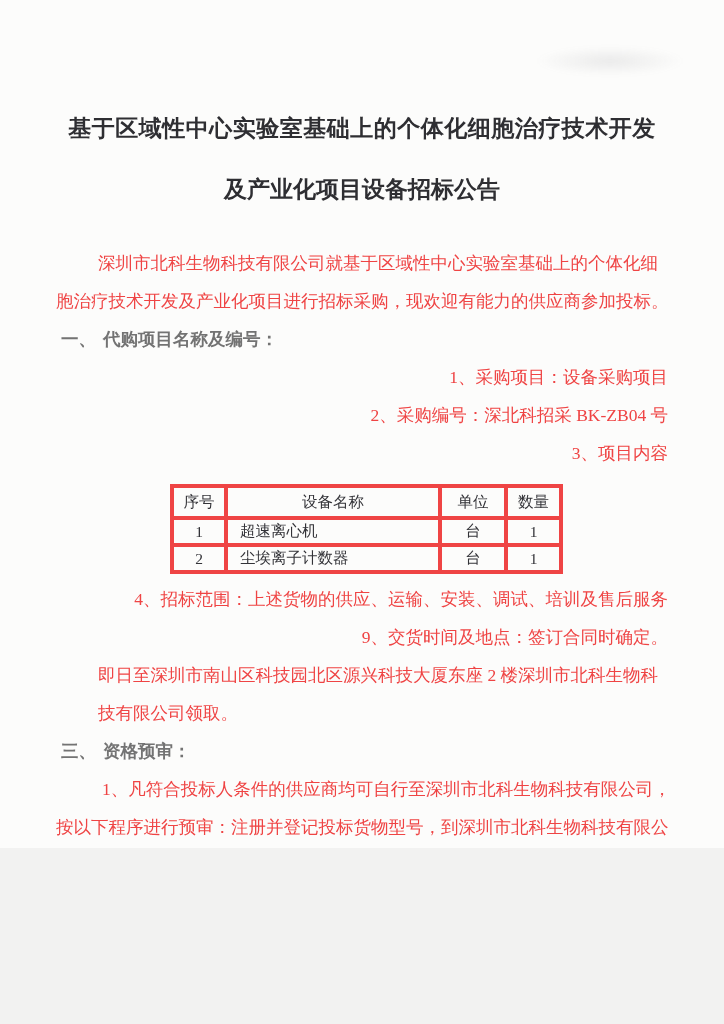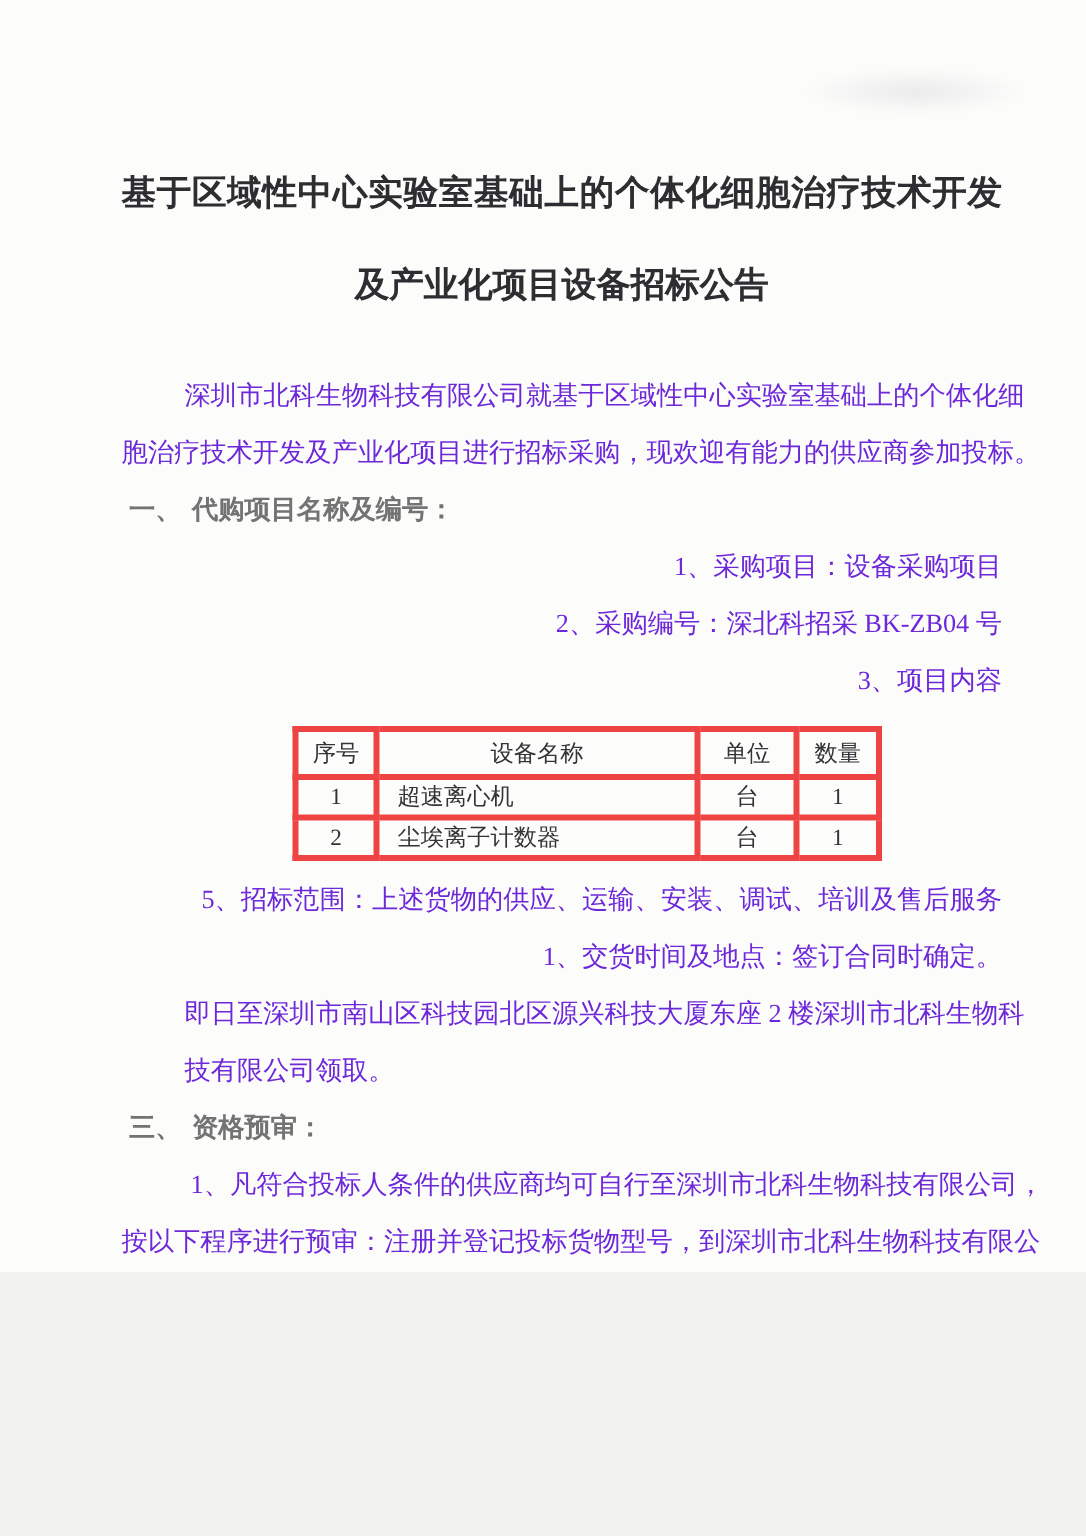--- a/index.html
+++ b/index.html
@@ -7,21 +7,21 @@
     padding: 0;
     background: #f2f2f1;
   }
   .page {
     position: relative;
     width: 724px;
     height: 848px;
     margin: 0 auto;
     background: #fcfcfb;
     box-sizing: border-box;
-    padding: 0 56px 0 81px;
+    padding: 0 56px 0 56px;
     overflow: hidden;
     font-family: "Liberation Serif", "DejaVu Serif", serif;
     color: #36363a;
   }
   
   .smudge {
     position: absolute;
     top: 46px;
     left: 535px;
     width: 150px;
@@ -40,21 +40,21 @@
     letter-spacing: 0.5px;
   }
   .doc-title.first { margin-top: 112px; }
   .doc-title.second { margin-top: 27px; letter-spacing: 0px; }
 
   .line {
     font-size: 17.5px;
     line-height: 38px;
     height: 38px;
     white-space: nowrap;
-    color: #6d28d9;
+    color: #ef4444;
   }
   .intro-first { margin-top: 37px; }
   .first-indent { padding-left: 42px; }
   .sub-item   { padding-left: 46px; text-align: right; }
   .block-indent { padding-left: 42px; }
 
   .sec-heading {
     font-weight: 700;
     color: #737373;
     padding-left: 5px;
@@ -122,22 +122,22 @@
     </tr>
     <tr>
       <td>2</td>
       <td class="cell-name-data">尘埃离子计数器</td>
       <td>台</td>
       <td>1</td>
     </tr>
   </tbody>
     </table>
 
-  <div class="line sub-item" style="margin-top:6px;">5、招标范围：上述货物的供应、运输、安装、调试、培训及售后服务</div>
-  <div class="line sub-item">1、交货时间及地点：签订合同时确定。</div>
+  <div class="line sub-item" style="margin-top:6px;">4、招标范围：上述货物的供应、运输、安装、调试、培训及售后服务</div>
+  <div class="line sub-item">9、交货时间及地点：签订合同时确定。</div>
 
 
   <div class="line block-indent">即日至深圳市南山区科技园北区源兴科技大厦东座 2 楼深圳市北科生物科</div>
   <div class="line block-indent">技有限公司领取。</div>
 
   <div class="line sec-heading"><span class="sec-marker">三、</span><span>资格预审：</span></div>
 
   <div class="line sub-item">1、凡符合投标人条件的供应商均可自行至深圳市北科生物科技有限公司，</div>
   <div class="line">按以下程序进行预审：注册并登记投标货物型号，到深圳市北科生物科技有限公</div>
 

